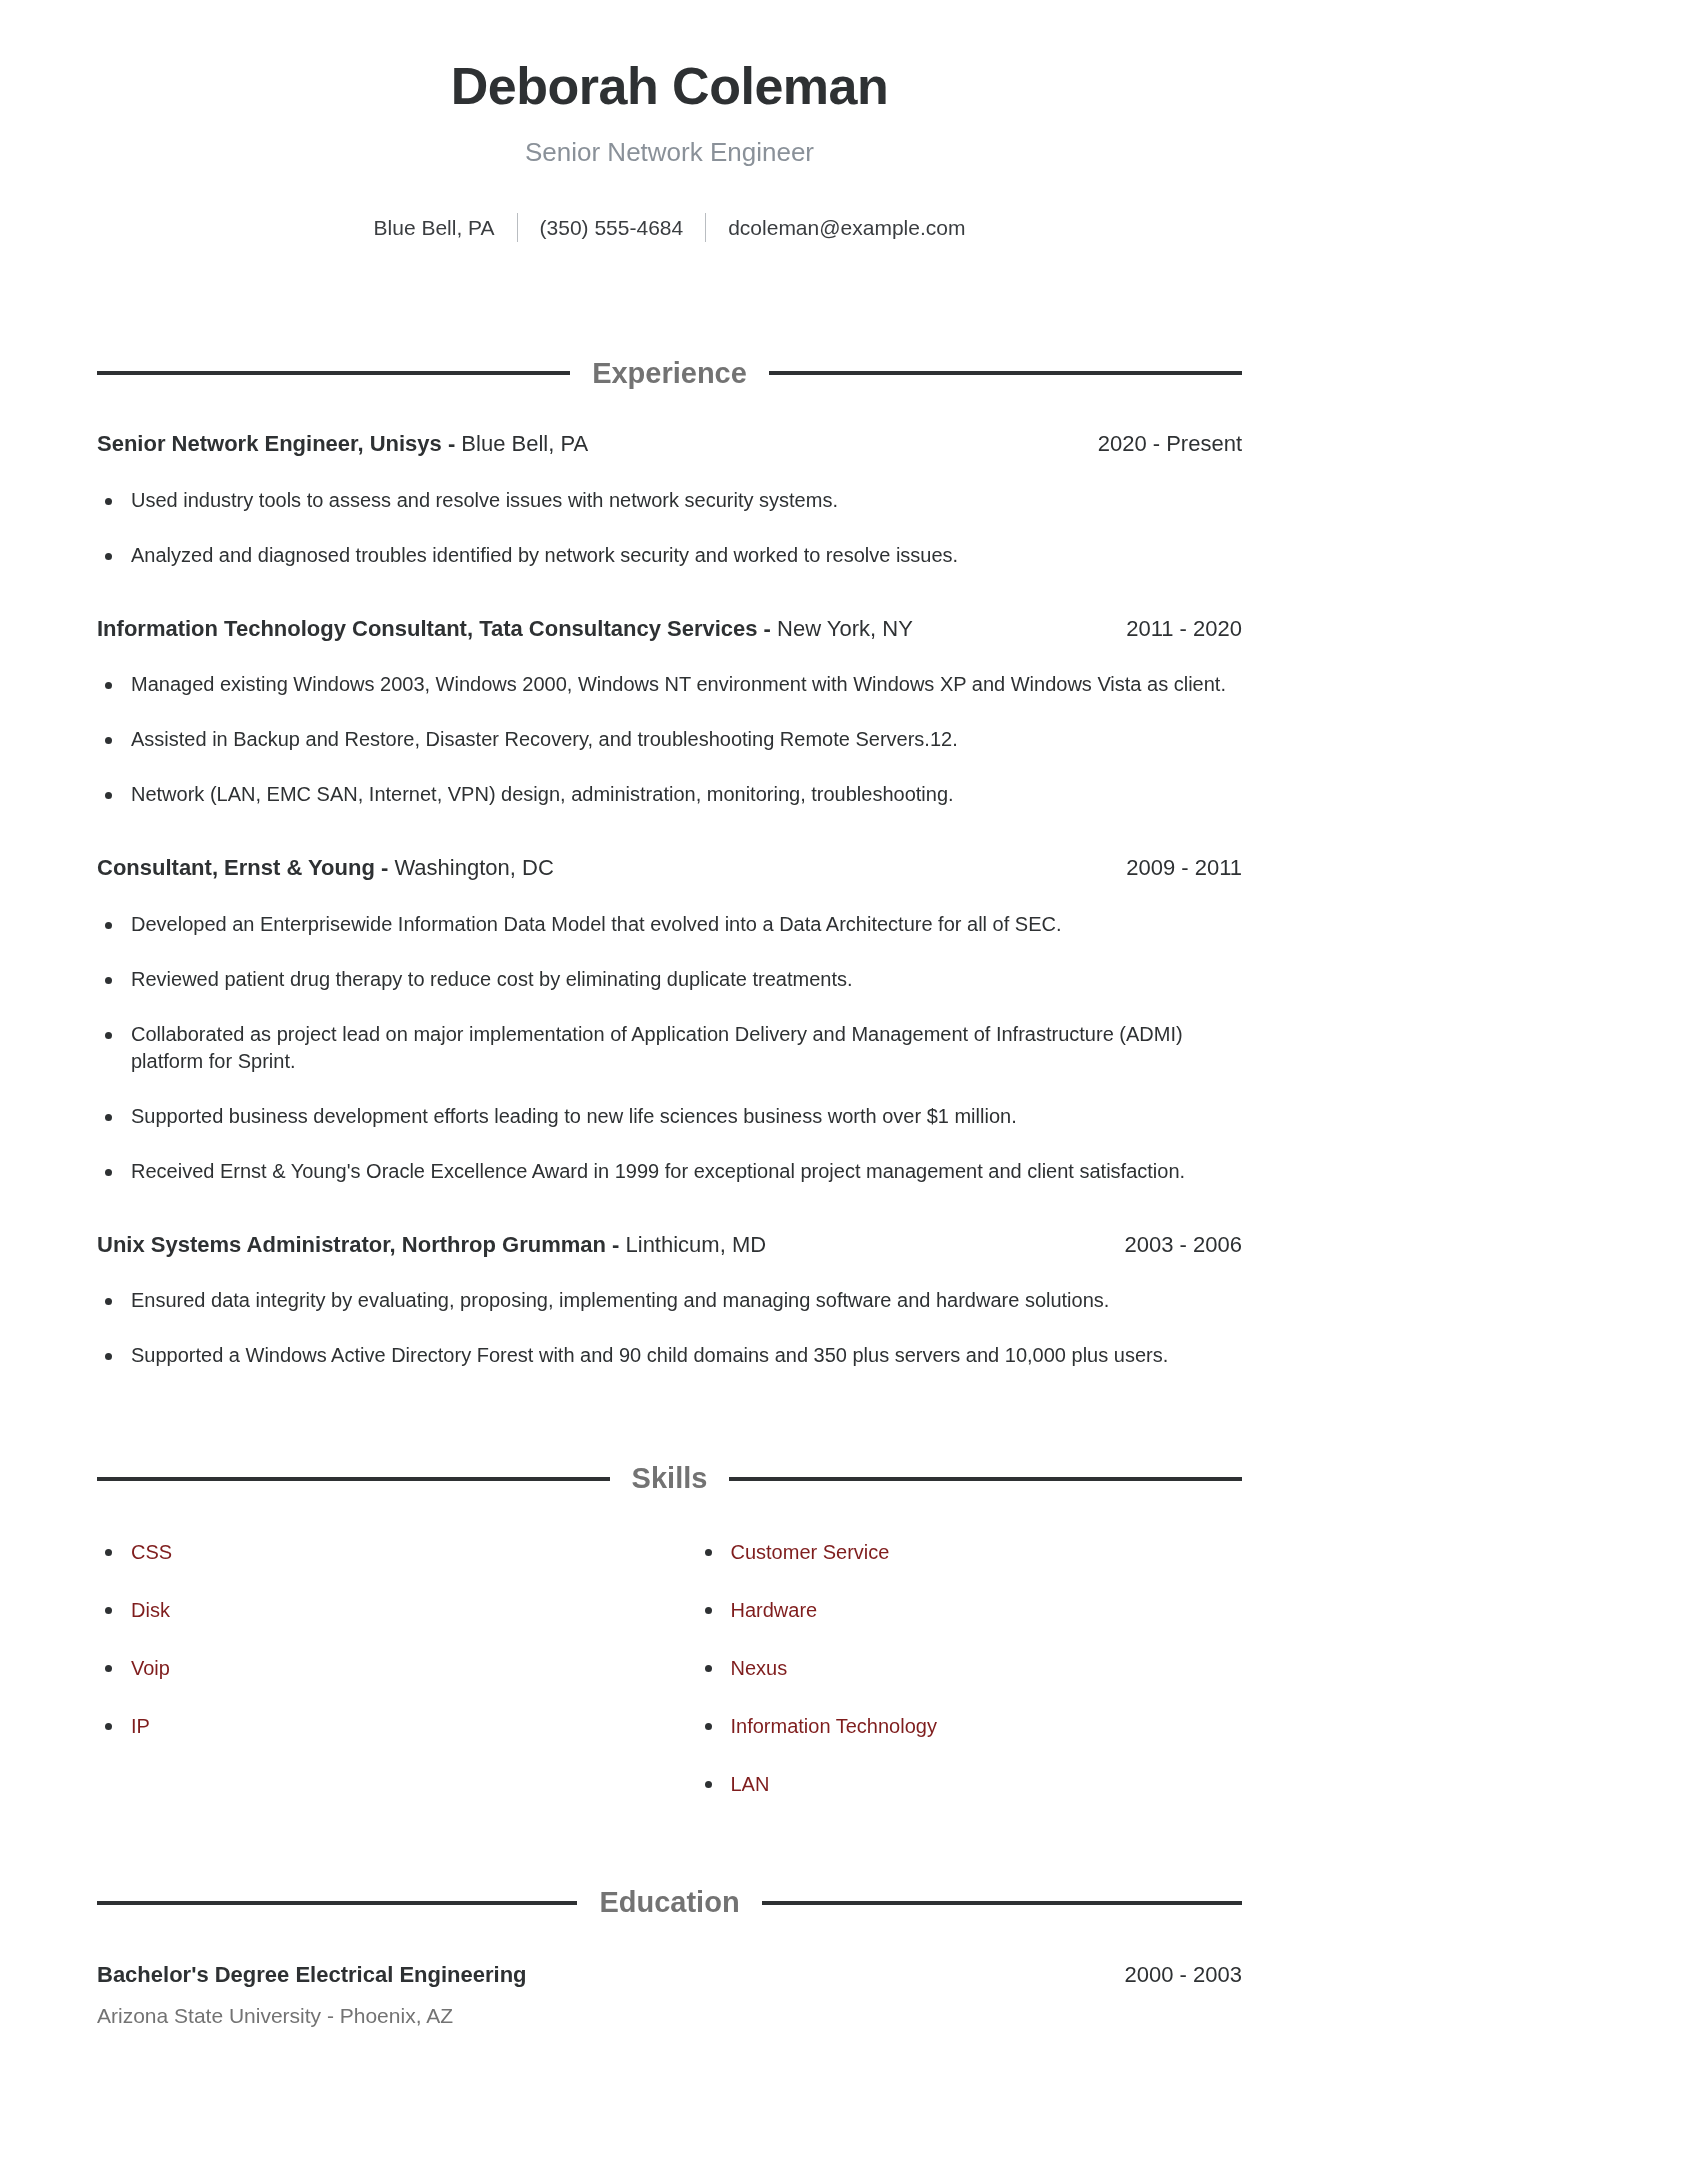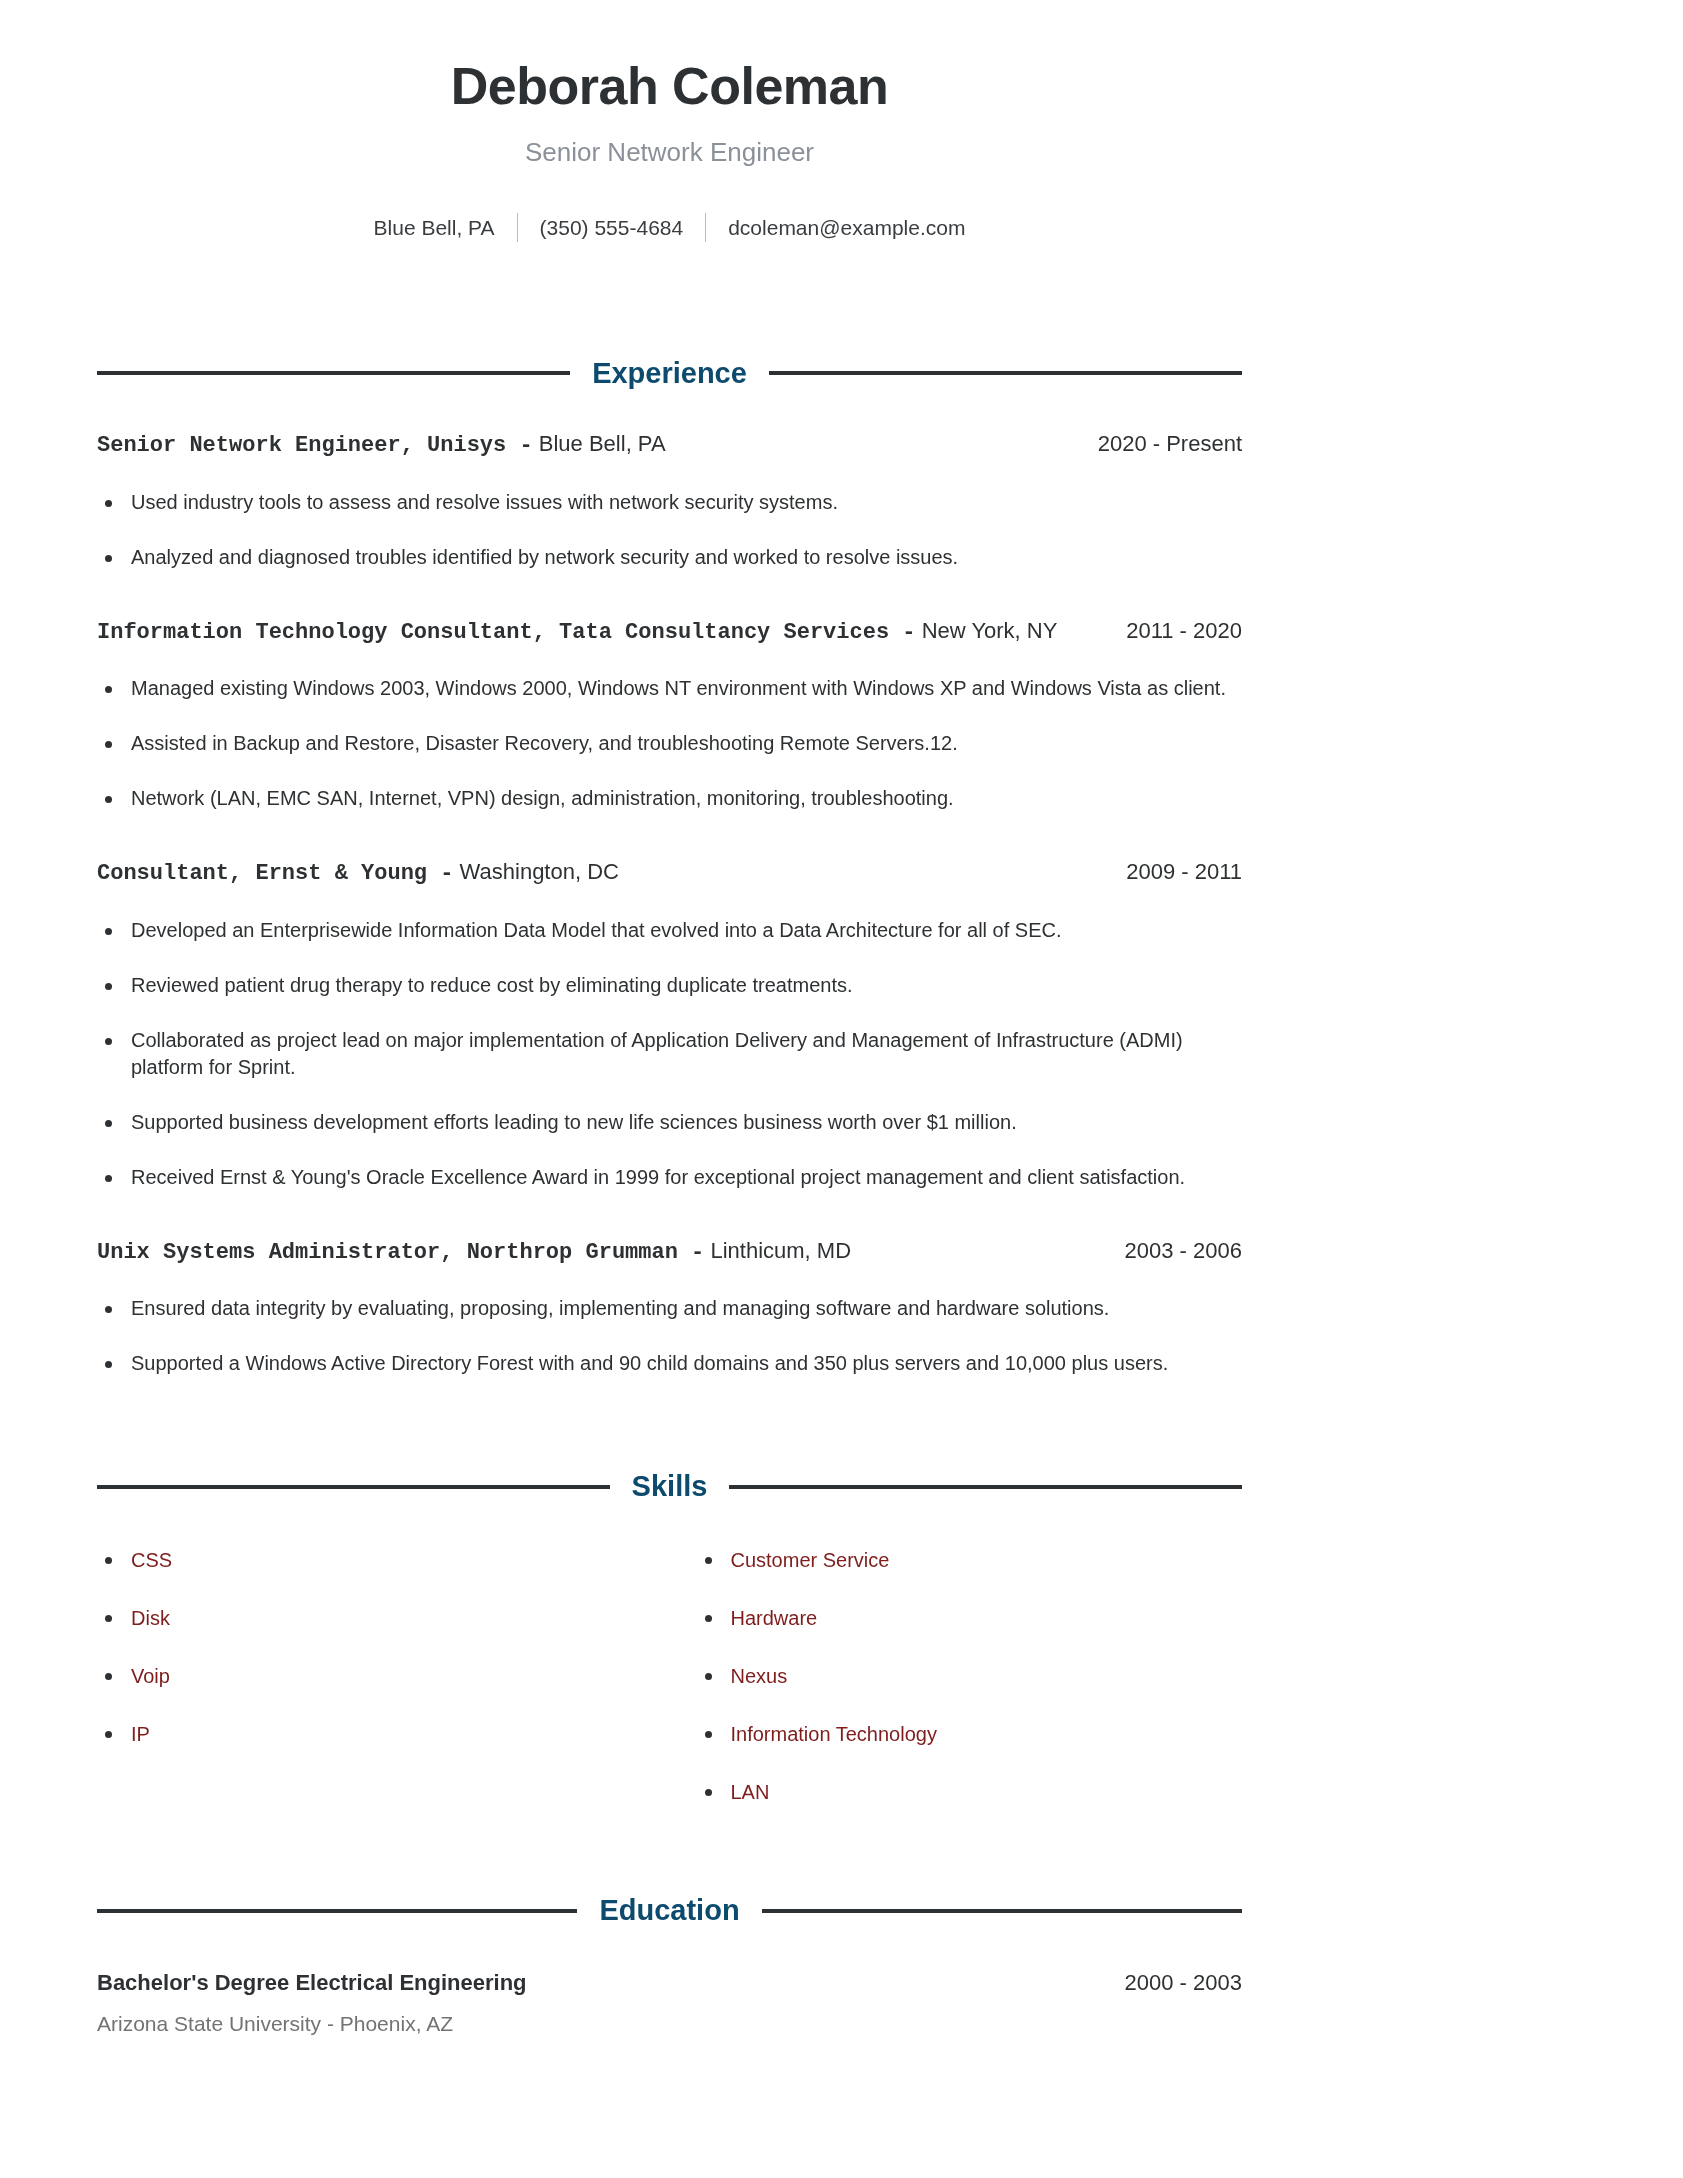--- a/index.html
+++ b/index.html
@@ -70,41 +70,41 @@
   }
   .section-rule {
     flex: 1 1 auto;
     height: 4px;
     background: #2e3133;
   }
   .section-title {
     flex: 0 0 auto;
     font-size: 29px;
     font-weight: bold;
-    color: #0c4a6e;
+    color: #737373;
     padding: 0 22px;
     line-height: 1;
     white-space: nowrap;
   }
 
   
   #experience-section { margin-top: 117px; }
   .entry { margin-top: 0; }
   .entry-head {
     display: flex;
     justify-content: space-between;
     align-items: baseline;
     width: 100%;
   }
   .entry-heading {
     font-size: 22px;
     line-height: 1.3;
     color: #2e3133;
   }
-  .entry-heading .strong { font-weight: bold; font-family: Liberation Mono, monospace; }
+  .entry-heading .strong { font-weight: bold; }
   .entry-heading .light { font-weight: normal; }
   .entry-dates {
     font-size: 22px;
     color: #2e3133;
     white-space: nowrap;
     padding-left: 30px;
     text-align: right;
   }
   ul.bullets {
     list-style: none;

